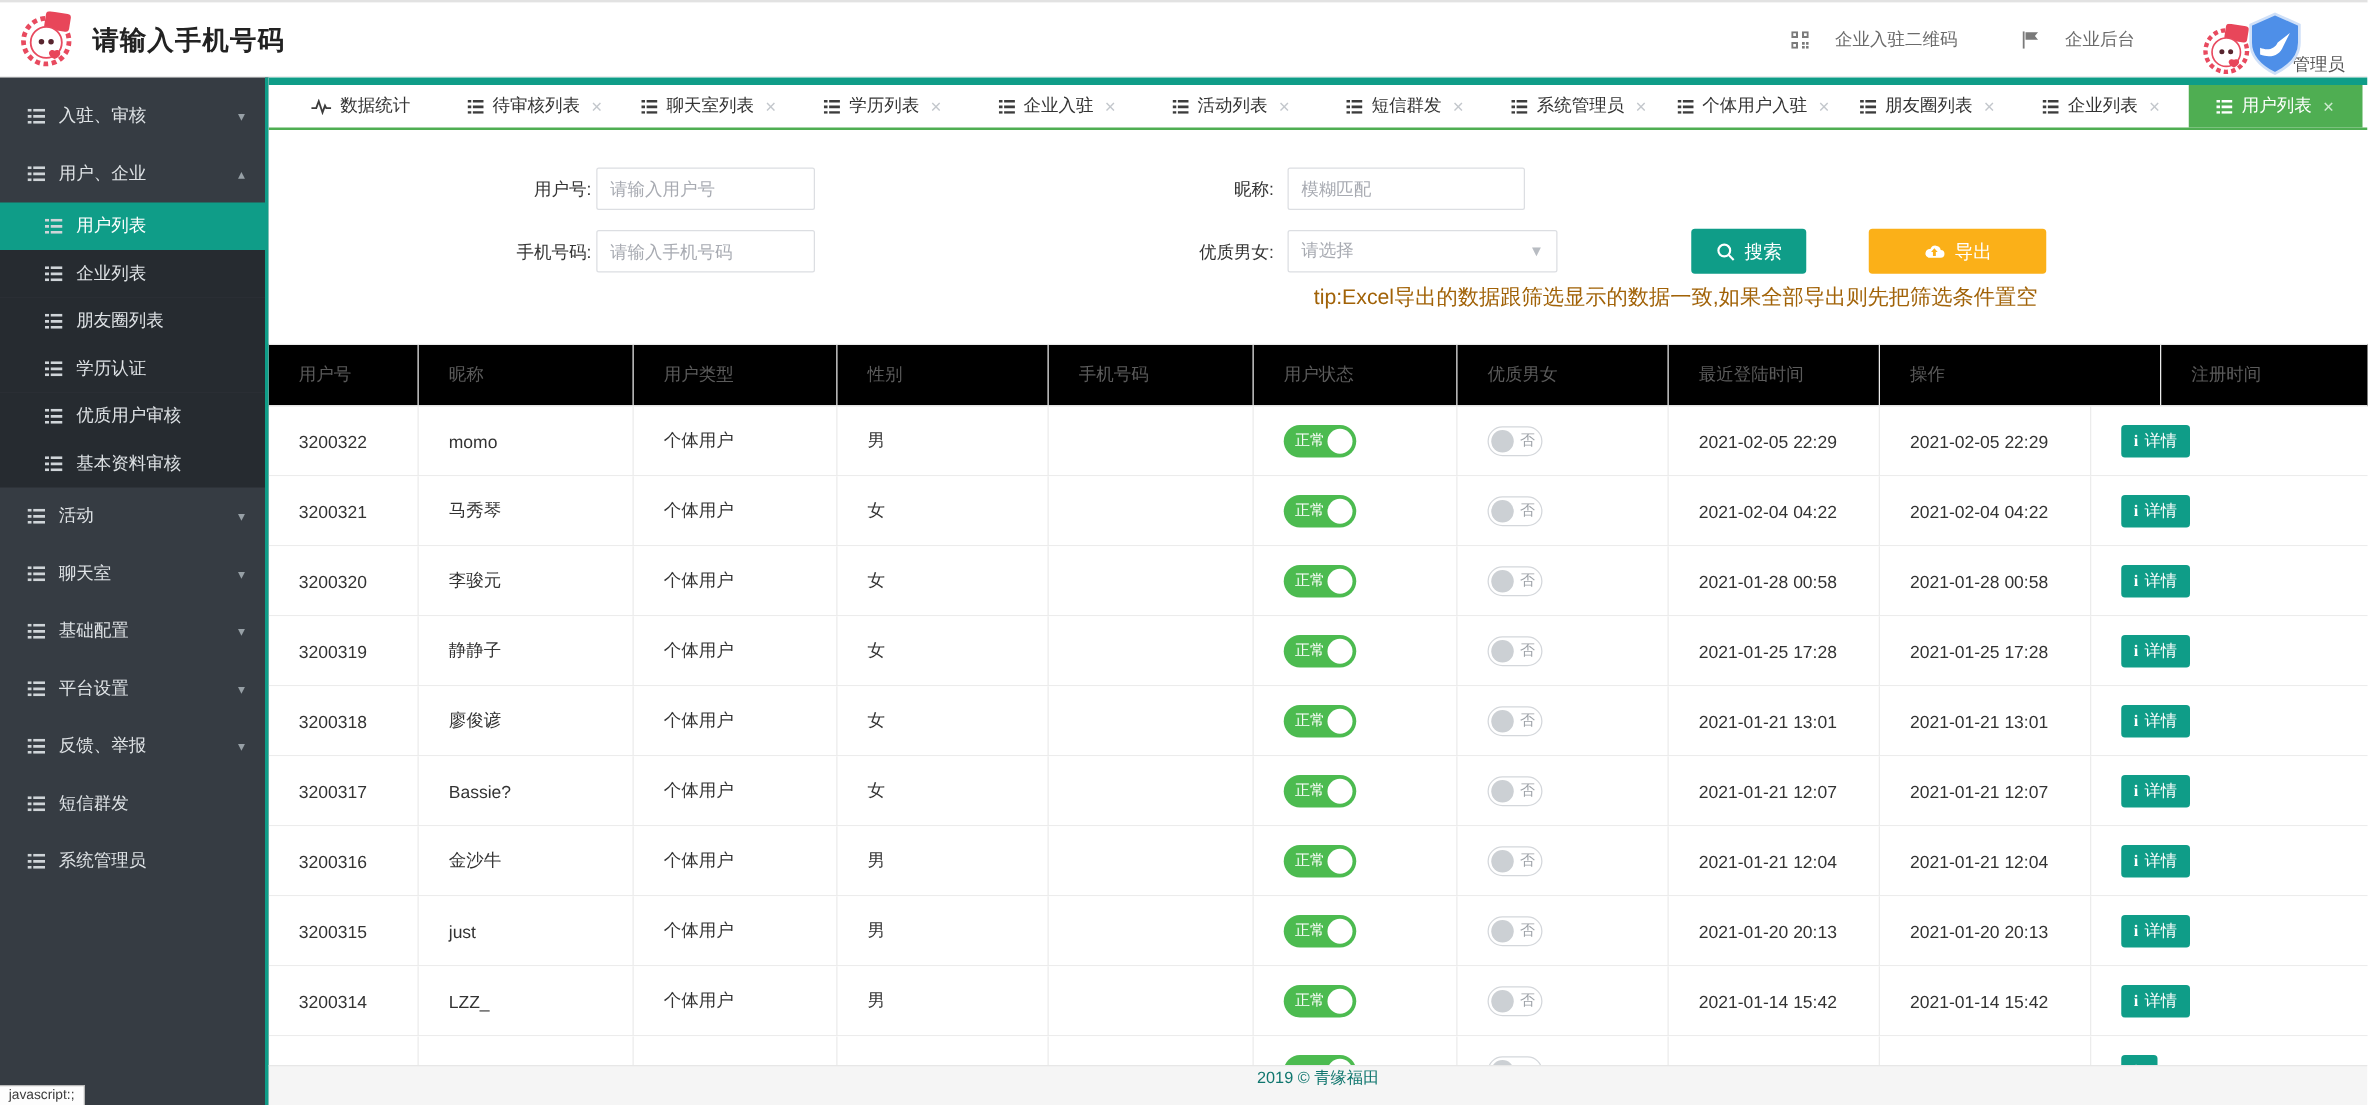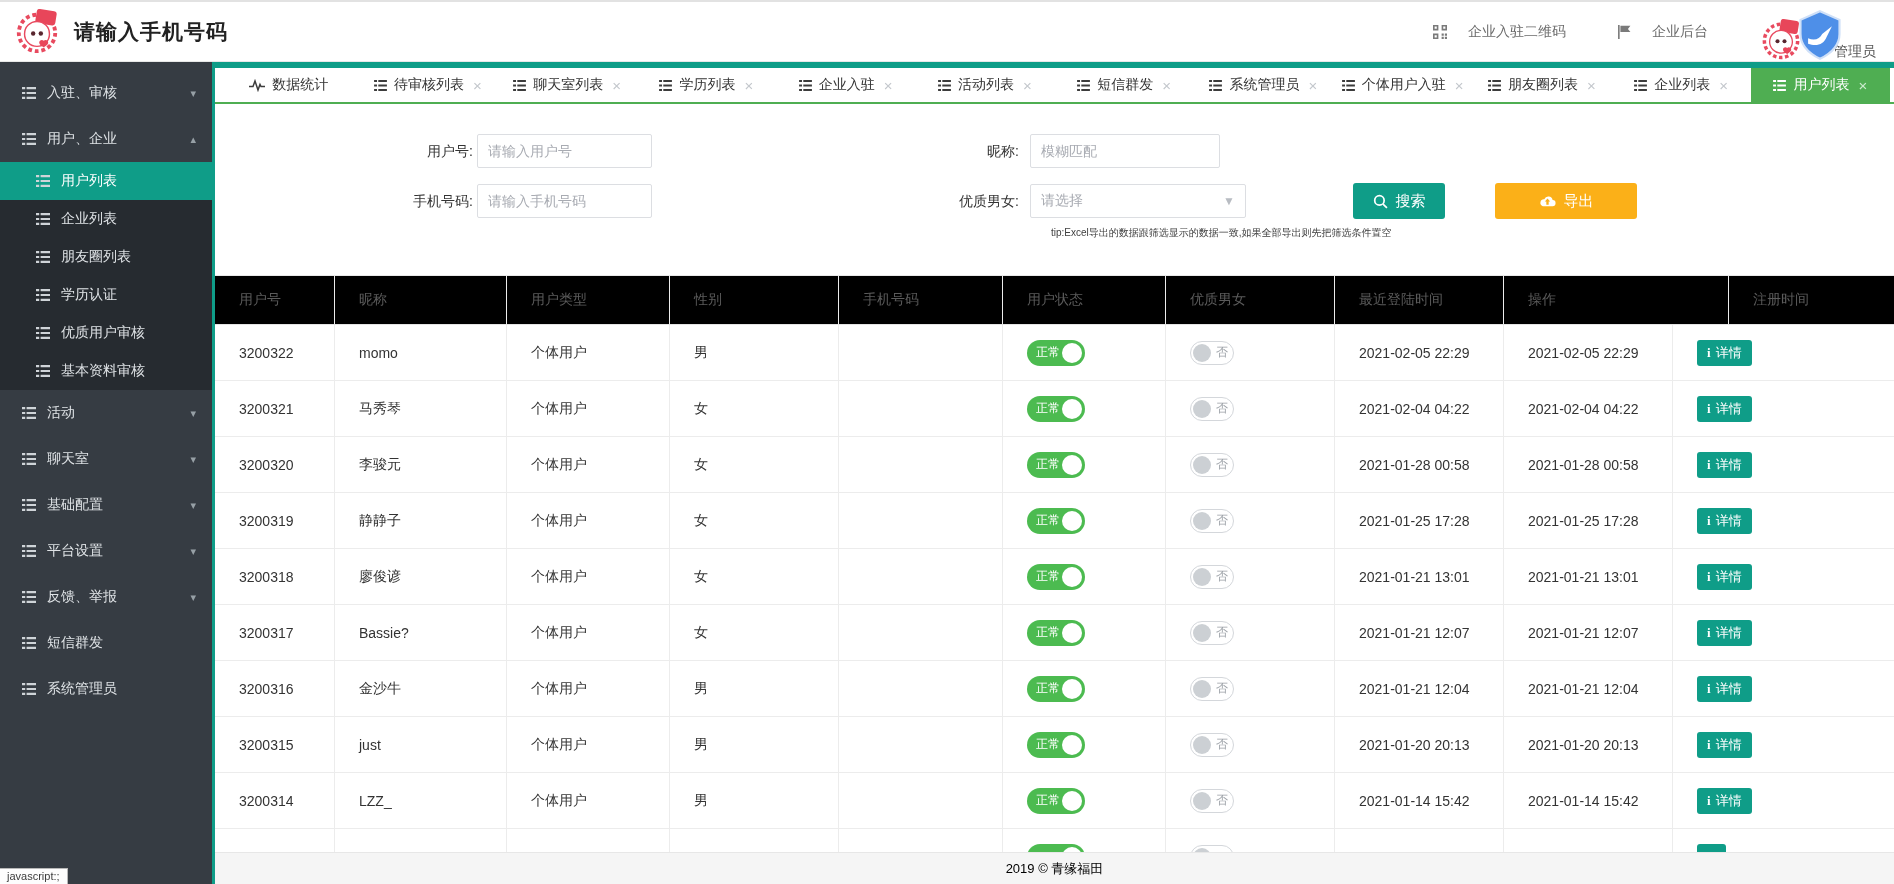--- a/index.html
+++ b/index.html
@@ -58,21 +58,21 @@
   .f-input::placeholder { color:#a8abb2; }
   .f-select { position:absolute; height:34px; border:1px solid #dcdee2; border-radius:2px;
     background:#fff; display:flex; align-items:center; padding:0 10px; font-size:14px;
     color:#a8abb2; cursor:pointer; }
   .f-select .caret { margin-left:auto; color:#b8bcc2; font-size:12px; }
   .btn { position:absolute; height:36px; border:none; border-radius:3px; color:#fff;
     font-size:15px; display:flex; align-items:center; justify-content:center; gap:8px; cursor:pointer;
     font-family:"Liberation Sans","DejaVu Sans",sans-serif; }
   .btn-search { background:#0f9d88; }
   .btn-export { background:#fbb018; }
-  .tip-text { position:absolute; font-size:10px; color:#404040; }
+  .tip-text { position:absolute; font-size:17px; color:#a16207; }
 
   
   .tablewrap { flex:1; min-height:0; overflow:hidden; width:1683px; }
   .tr { display:flex; height:56px; border-bottom:1px solid #ececec; background:#fff; }
   .tr.thead { height:50px; background:#000000; border-top:1px solid #e9e9e9; border-bottom:1px solid #e4e4e4; }
   .tr.partial { height:25px; overflow:hidden; border-bottom:none; }
   .tr.partial .td { height:56px; }
   .td, .th { display:flex; align-items:center; padding-left:24px; border-right:1px solid #ececec;
     font-size:14px; color:#333; flex:none; overflow:hidden; }
   .th { color:#5b5b5b; }
@@ -89,21 +89,21 @@
   .tg-off .tg-txt { color:#9da2a8; font-size:12px; margin-left:25px; }
   .tg-off .knob { position:absolute; left:2px; top:2px; width:18px; height:18px; border-radius:50%; background:#ccd0d4; }
 
   .detail-btn { background:#0f9d88; color:#fff; border:none; border-radius:3px; height:26px;
     padding:0 10px; font-size:13px; display:flex; align-items:center; gap:5px; cursor:pointer;
     font-family:"Liberation Sans","DejaVu Sans",sans-serif; }
   .detail-btn b { font-family:"Liberation Serif", serif; font-size:13px; }
 
   
   .page-footer { height:32px; flex:none; background:#f5f5f5; border-top:1px solid #e7e7e7;
-    display:flex; align-items:center; justify-content:center; font-size:13px; color:#000000; }
+    display:flex; align-items:flex-start; justify-content:center; font-size:13px; color:#0f766e; }
 
   
   .status-tip { position:absolute; left:0; bottom:0; background:#fdfdfd; border:1px solid #b8b8b8;
     border-left:none; border-bottom:none; font-size:11px; color:#3c3c3c; padding:1px 7px 2px; z-index:50; }
 </style>
 </head>
 <body>
 
 <div class="page">
 

